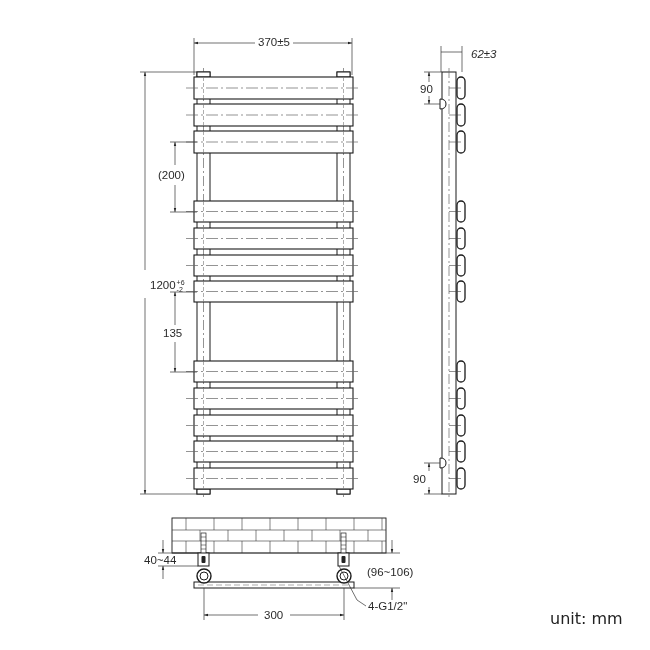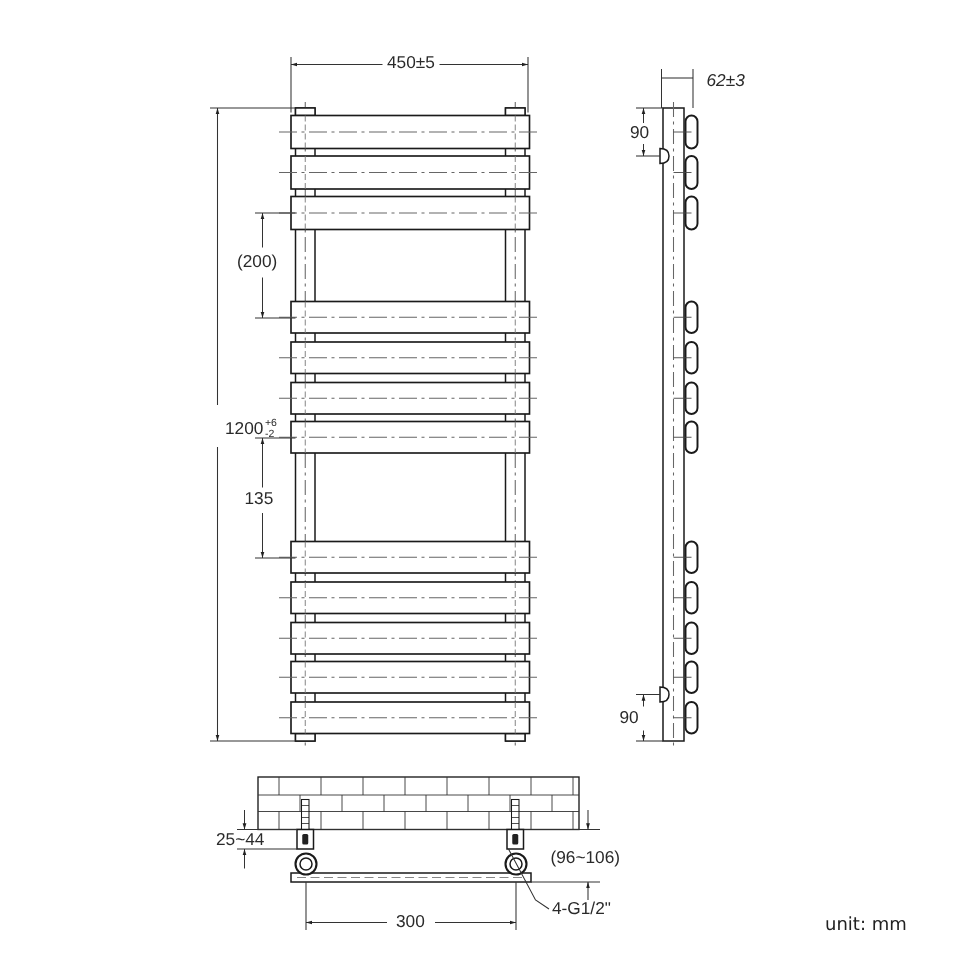--- a/index.html
+++ b/index.html
@@ -1,19 +1,19 @@
 <!DOCTYPE html>
 <html><head>
 <meta charset="utf-8">
 <style>
   html, body { margin: 0; padding: 0; background: #ffffff; }
   body { width: 650px; height: 650px; position: relative; overflow: hidden; font-family: "Liberation Sans", sans-serif; }
   #drawing { position: absolute; left: 0; top: 0; width: 650px; height: 650px; }
   .lbl { position: absolute; font-size: 11.5px; color: #2a2a2a; white-space: nowrap; line-height: 1; font-family: "Liberation Sans", sans-serif; }
-  .unit { position: absolute; font-size: 12px; color: #222; font-family: "DejaVu Sans", sans-serif; }
+  .unit { position: absolute; font-size: 16px; color: #222; font-family: "DejaVu Sans", sans-serif; }
 </style>
 </head>
 <body>
 
 <svg id="drawing" viewBox="0 0 650 650" xmlns="http://www.w3.org/2000/svg">
   <defs>
     <marker id="arr" viewBox="0 0 10 10" refX="10" refY="5" markerWidth="6" markerHeight="6" orient="auto-start-reverse">
       <path d="M0,2 L10,5 L0,8 z" fill="#222"></path>
     </marker>
   </defs>
@@ -258,29 +258,29 @@
 
     <line x1="204" y1="588" x2="204" y2="620"></line>
     <line x1="344" y1="588" x2="344" y2="620"></line>
     <line x1="204" y1="615" x2="258" y2="615" marker-start="url(#arr)"></line>
     <line x1="290" y1="615" x2="344" y2="615" marker-end="url(#arr)"></line>
 
     <polyline points="339,566 357,600 366,606"></polyline>
   </g>
 </svg>
 
-<div class="lbl" style="left:258px; top:37px;">450±5</div>
+<div class="lbl" style="left:258px; top:37px;">370±5</div>
 <div class="lbl" style="left:122px; top:279px;margin-left:28px;">
   <span>1200</span><span style="display:inline-block; vertical-align:middle; font-size:7px; line-height:7px; margin-left:1px;"><span style="display:block;">+6</span><span style="display:block;">-2</span></span>
 </div>
 <div class="lbl" style="left:158px; top:170px;">(200)</div>
 <div class="lbl" style="left:163px; top:328px;">135</div>
 
 <div class="lbl" style="left:471px; top:49px;font-style:italic;">62±3</div>
 <div class="lbl" style="left:420px; top:84px;">90</div>
 <div class="lbl" style="left:413px; top:474px;">90</div>
 
-<div class="lbl" style="left:144px; top:555px;">25~44</div>
+<div class="lbl" style="left:144px; top:555px;">40~44</div>
 <div class="lbl" style="left:367px; top:567px;">(96~106)</div>
 <div class="lbl" style="left:264px; top:610px;">300</div>
 <div class="lbl" style="left:368px; top:601px;">4-G1/2"</div>
 
 <div class="unit" style="left:550px; top:609px;">unit: mm</div>
 
 </body></html>

